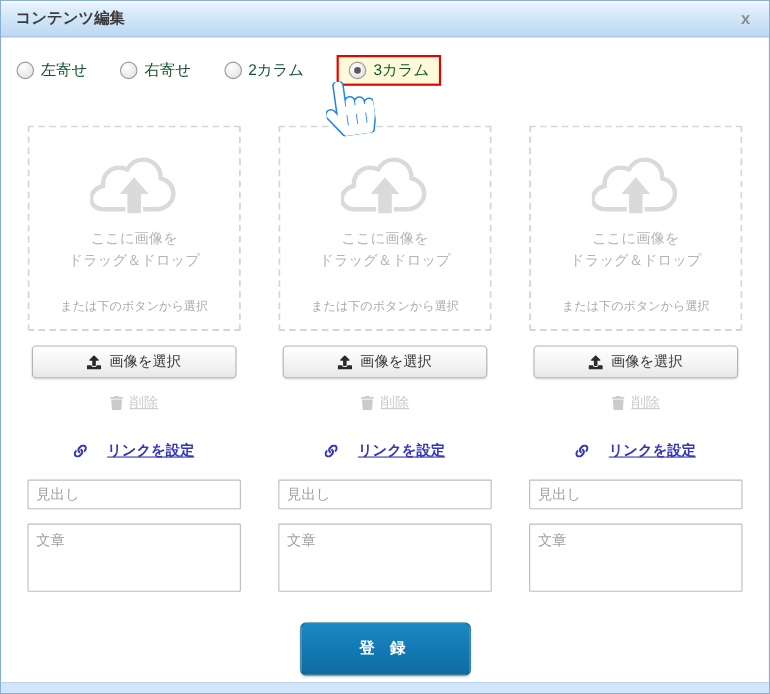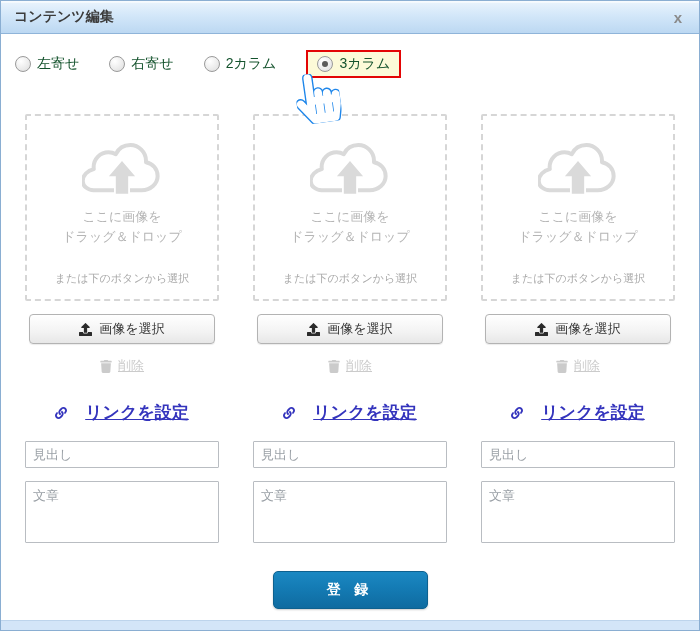--- a/index.html
+++ b/index.html
@@ -70,40 +70,40 @@
     box-shadow:0 1px 1px rgba(0,0,0,.08);
     font-family:Liberation Serif, serif;font-size:13px;color:#333;
     display:flex;align-items:center;justify-content:center;gap:7px;cursor:pointer;text-align:center;
   }
   .delete-row{
     margin-top:13px;display:flex;align-items:center;justify-content:center;gap:6px;
     color:#cbcbcb;font-size:13px;cursor:default;
   }
   .link-row{
     margin-top:26px;display:flex;align-items:center;justify-content:center;gap:18px;
-    color:#3434bd;font-size:17px;font-weight:bold;cursor:pointer;
+    color:#3434bd;font-size:13px;font-weight:bold;cursor:pointer;
   }
   .u{text-decoration:underline;}
   .heading-input{
     margin-top:17px;height:27px;box-sizing:border-box;width:100%;
     border:1px solid #b9bdc2;border-radius:1px;padding:4px 7px;
     font-family:inherit;font-size:13px;color:#333;
   }
   .body-textarea{
     margin-top:13px;height:62px;box-sizing:border-box;width:100%;
     border:1px solid #b9bdc2;border-radius:1px;padding:5px 7px;
     font-family:inherit;font-size:13px;color:#8b5cf6;resize:none;
   }
   .heading-input::placeholder,.body-textarea::placeholder{color:#9aa0a6;opacity:1;}
   
   .register-btn{
-    display:block;margin:28px auto 0;width:155px;height:38px;
+    display:block;margin:28px auto 0;width:155px;height:48px;
     background:linear-gradient(to bottom,#1b88c2 0%,#147bb4 45%,#0f6ba0 100%);
     border:1px solid #0e618f;border-radius:5px;
-    color:#fff;font-family:Liberation Serif, serif;font-size:14px;font-weight:bold;letter-spacing:5px;
+    color:#fff;font-family:Liberation Sans, sans-serif;font-size:14px;font-weight:bold;letter-spacing:5px;
     cursor:pointer;box-shadow:0 1px 2px rgba(0,0,0,.2);
   }
   
   .footer{
     position:absolute;left:0;right:0;bottom:0;height:9px;
     background:#d3e5f8;border-top:1px solid #bdd4ec;
   }
   svg{display:block;}
 </style>
 </head>

